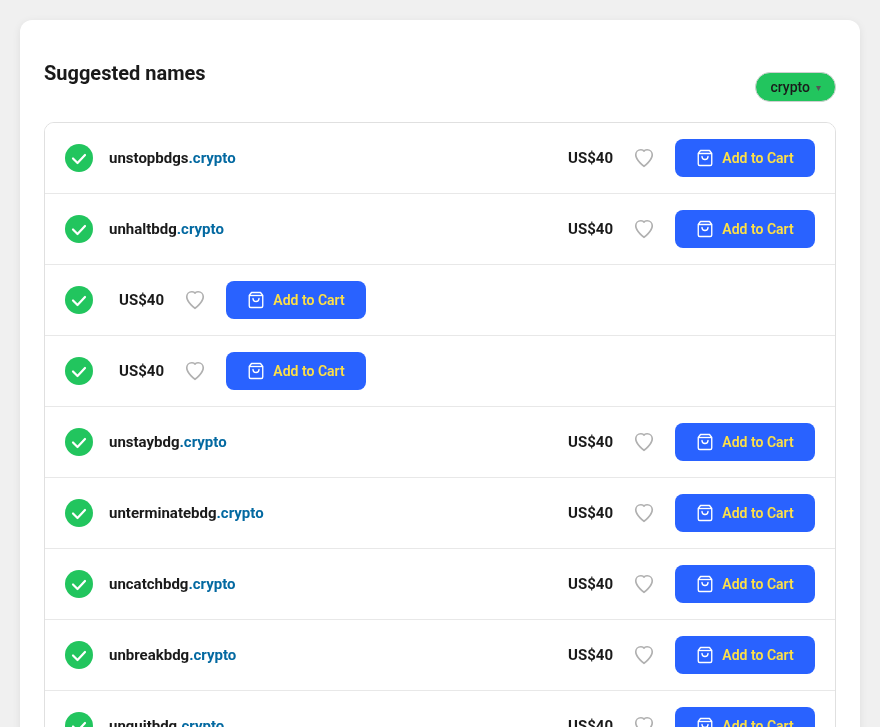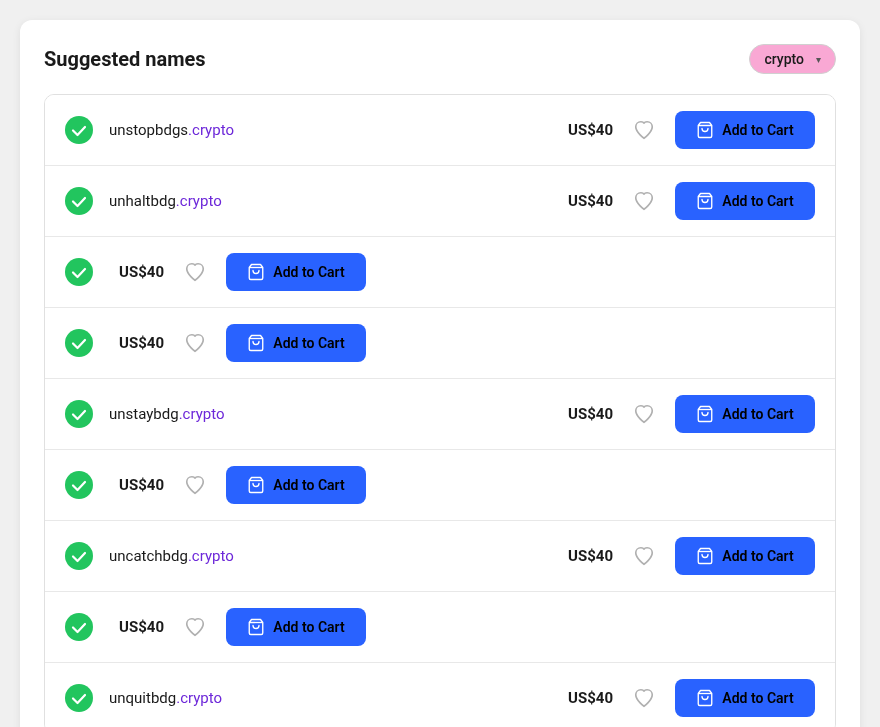--- a/index.html
+++ b/index.html
@@ -35,29 +35,30 @@
 
     .header-title {
       font-size: 20px;
       font-weight: 700;
       color: #1a1a1a;
     }
 
     .filter-dropdown {
       display: flex;
       align-items: center;
-      gap: 12px;
+      gap: 6px;
       border: 1.5px solid #d0d0d0;
       border-radius: 20px;
       padding: 6px 14px;
       font-size: 14px;
       font-weight: 500;
       color: #1a1a1a;
       cursor: pointer;
-      background: #f9a8d4;
+      background: #22c55e;
+      margin-top: 28px;
     }
 
     .filter-dropdown .chevron {
       font-size: 10px;
       color: #555;
     }
 
     .domain-list {
       border: 1.5px solid #e0e0e0;
       border-radius: 10px;
@@ -83,26 +84,26 @@
       flex-shrink: 0;
     }
 
     .domain-name {
       flex: 1;
       font-size: 15px;
       color: #1a1a1a;
     }
 
     .domain-name .bold-part {
-      font-weight: 400;
+      font-weight: 700;
     }
 
     .domain-name .light-part {
-      font-weight: 400;
-      color: #6d28d9;
+      font-weight: 700;
+      color: #0369a1;
     }
 
     .price {
       font-size: 15px;
       font-weight: 700;
       color: #1a1a1a;
       min-width: 55px;
       text-align: right;
     }
 
@@ -117,21 +118,21 @@
       color: #b0b0b0;
     }
 
     .heart-icon {
       width: 22px;
       height: 22px;
     }
 
     .add-to-cart-btn {
       background: #2962ff;
-      color: #000000;
+      color: #fde047;
       border: none;
       border-radius: 8px;
       padding: 10px 18px;
       font-size: 14px;
       font-weight: 600;
       cursor: pointer;
       display: flex;
       align-items: center;
       gap: 8px;
       white-space: nowrap;
@@ -266,20 +267,23 @@
         <path d="M16 10a4 4 0 01-8 0" fill="none" stroke="#fff" stroke-width="1.8" stroke-linecap="round"></path>
       </svg>
       <span>Add to Cart</span>
     </button>
       </div>
       <div class="domain-row">
         <svg class="check-icon" viewBox="0 0 28 28" fill="none" xmlns="http://www.w3.org/2000/svg">
       <circle cx="14" cy="14" r="14" fill="#22c55e"></circle>
       <path d="M8 14.5l4.5 4.5 7.5-8" stroke="#fff" stroke-width="2.2" stroke-linecap="round" stroke-linejoin="round"></path>
     </svg>
+        <span class="domain-name">
+      <span class="bold-part">unterminatebdg</span><span class="light-part">.crypto</span>
+    </span>
         <span class="price">US$40</span>
         <button class="heart-btn">
       <svg class="heart-icon" viewBox="0 0 24 24" fill="none" stroke="#b0b0b0" stroke-width="1.8" xmlns="http://www.w3.org/2000/svg">
         <path d="M12 21C12 21 3 14.5 3 8.5C3 5.42 5.42 3 8.5 3C10.24 3 11.91 3.81 12 5C12.09 3.81 13.76 3 15.5 3C18.58 3 21 5.42 21 8.5C21 14.5 12 21 12 21Z"></path>
       </svg>
     </button>
         <button class="add-to-cart-btn">
       <svg class="cart-icon" viewBox="0 0 24 24" xmlns="http://www.w3.org/2000/svg">
         <path d="M6 2L3 6v14a2 2 0 002 2h14a2 2 0 002-2V6l-3-4z" fill="none" stroke="#fff" stroke-width="1.8" stroke-linejoin="round"></path>
         <line x1="3" y1="6" x2="21" y2="6" stroke="#fff" stroke-width="1.8"></line>
@@ -309,20 +313,23 @@
         <path d="M16 10a4 4 0 01-8 0" fill="none" stroke="#fff" stroke-width="1.8" stroke-linecap="round"></path>
       </svg>
       <span>Add to Cart</span>
     </button>
       </div>
       <div class="domain-row">
         <svg class="check-icon" viewBox="0 0 28 28" fill="none" xmlns="http://www.w3.org/2000/svg">
       <circle cx="14" cy="14" r="14" fill="#22c55e"></circle>
       <path d="M8 14.5l4.5 4.5 7.5-8" stroke="#fff" stroke-width="2.2" stroke-linecap="round" stroke-linejoin="round"></path>
     </svg>
+        <span class="domain-name">
+      <span class="bold-part">unbreakbdg</span><span class="light-part">.crypto</span>
+    </span>
         <span class="price">US$40</span>
         <button class="heart-btn">
       <svg class="heart-icon" viewBox="0 0 24 24" fill="none" stroke="#b0b0b0" stroke-width="1.8" xmlns="http://www.w3.org/2000/svg">
         <path d="M12 21C12 21 3 14.5 3 8.5C3 5.42 5.42 3 8.5 3C10.24 3 11.91 3.81 12 5C12.09 3.81 13.76 3 15.5 3C18.58 3 21 5.42 21 8.5C21 14.5 12 21 12 21Z"></path>
       </svg>
     </button>
         <button class="add-to-cart-btn">
       <svg class="cart-icon" viewBox="0 0 24 24" xmlns="http://www.w3.org/2000/svg">
         <path d="M6 2L3 6v14a2 2 0 002 2h14a2 2 0 002-2V6l-3-4z" fill="none" stroke="#fff" stroke-width="1.8" stroke-linejoin="round"></path>
         <line x1="3" y1="6" x2="21" y2="6" stroke="#fff" stroke-width="1.8"></line>

